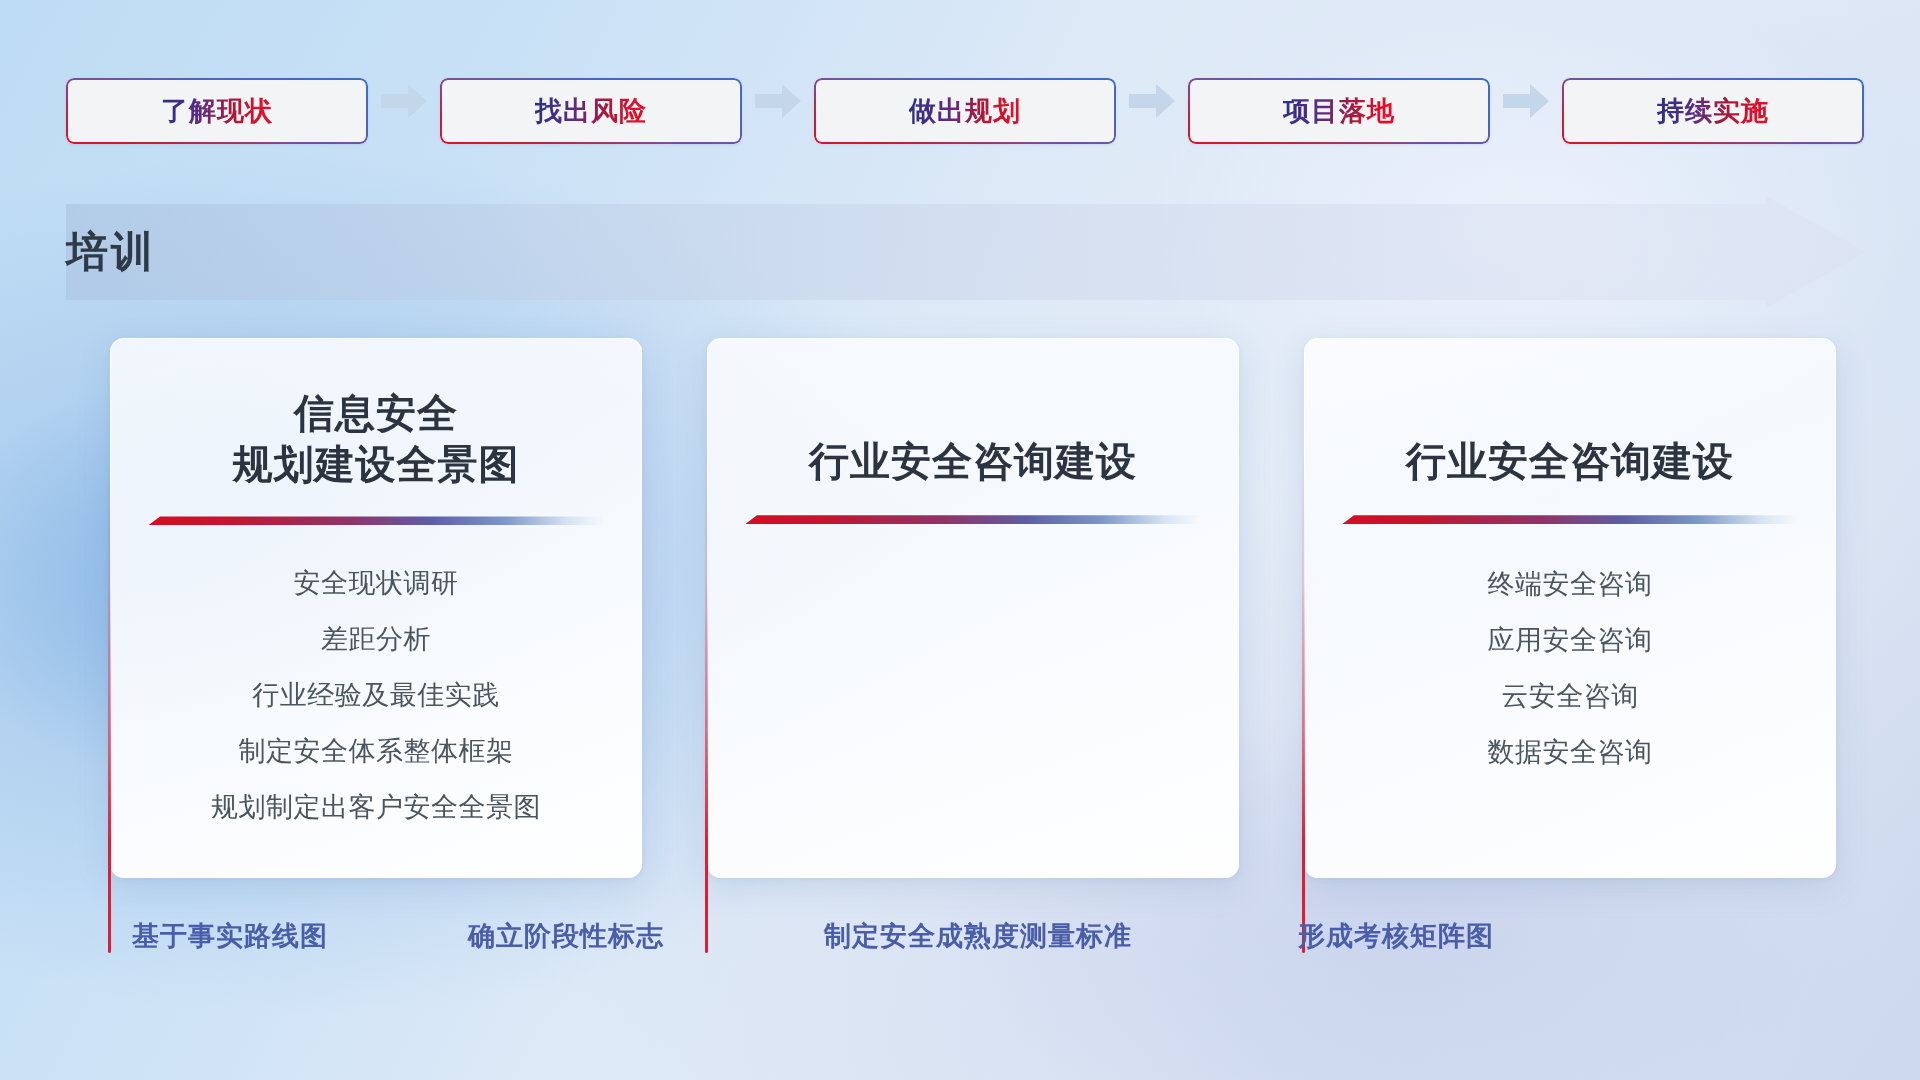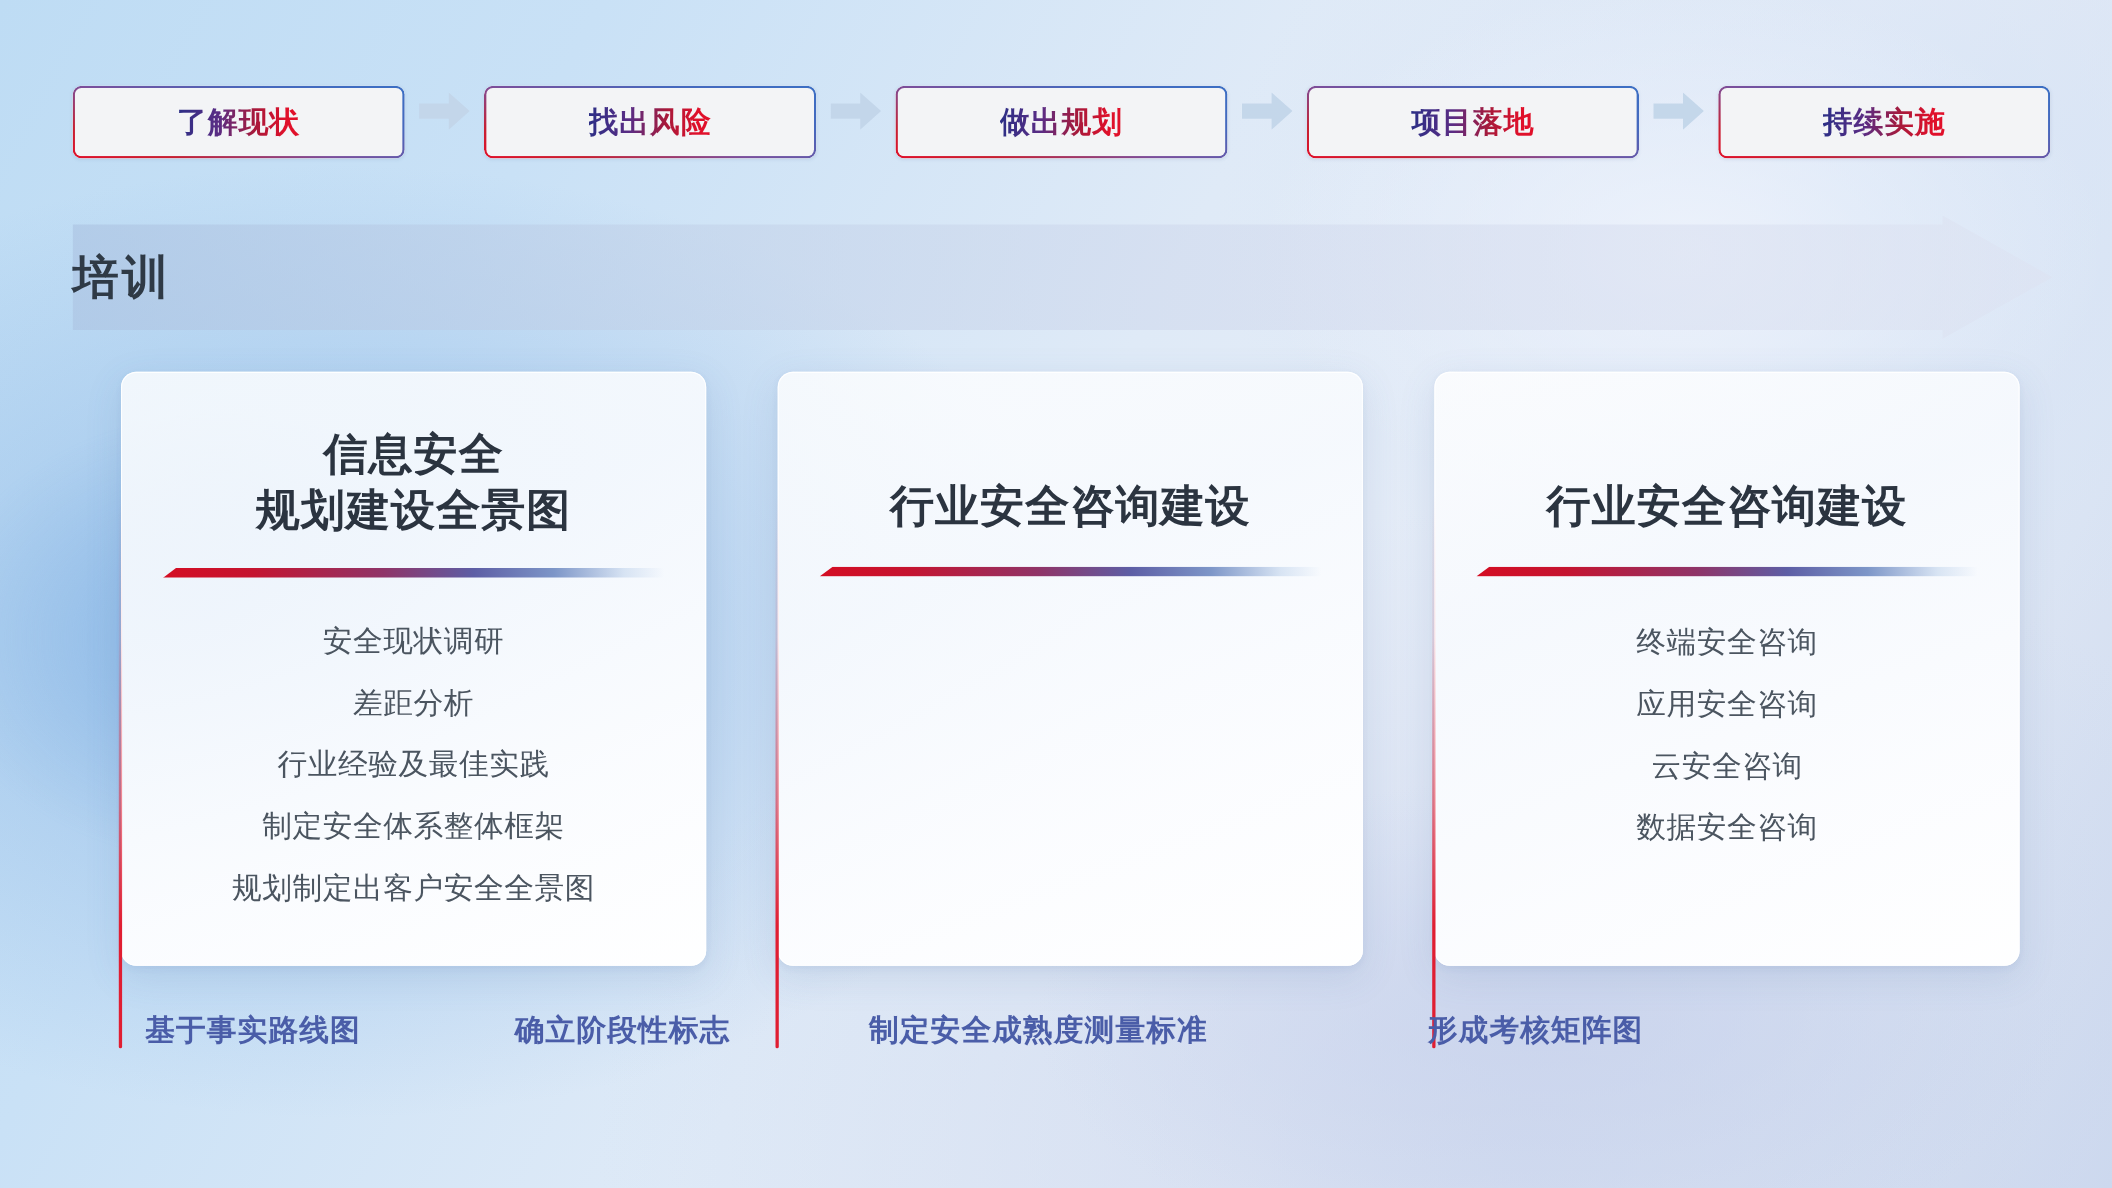--- a/index.html
+++ b/index.html
@@ -222,21 +222,21 @@
   .footer-item {
     position: absolute;
     font-size: 27px;
     font-weight: 700;
     color: #4a5da8;
     letter-spacing: 1px;
     white-space: nowrap;
   }
   .f0 { left: 132px; }
   .f1 { left: 468px; }
-  .f2 { left: 790px; }
+  .f2 { left: 824px; }
   .f3 { left: 1298px; }
 </style>
 </head>
 <body>
 
 <div class="bg"></div>
 <div class="bg-soft-1"></div>
 <div class="bg-soft-2"></div>
 <div class="bg-soft-3"></div>
 

